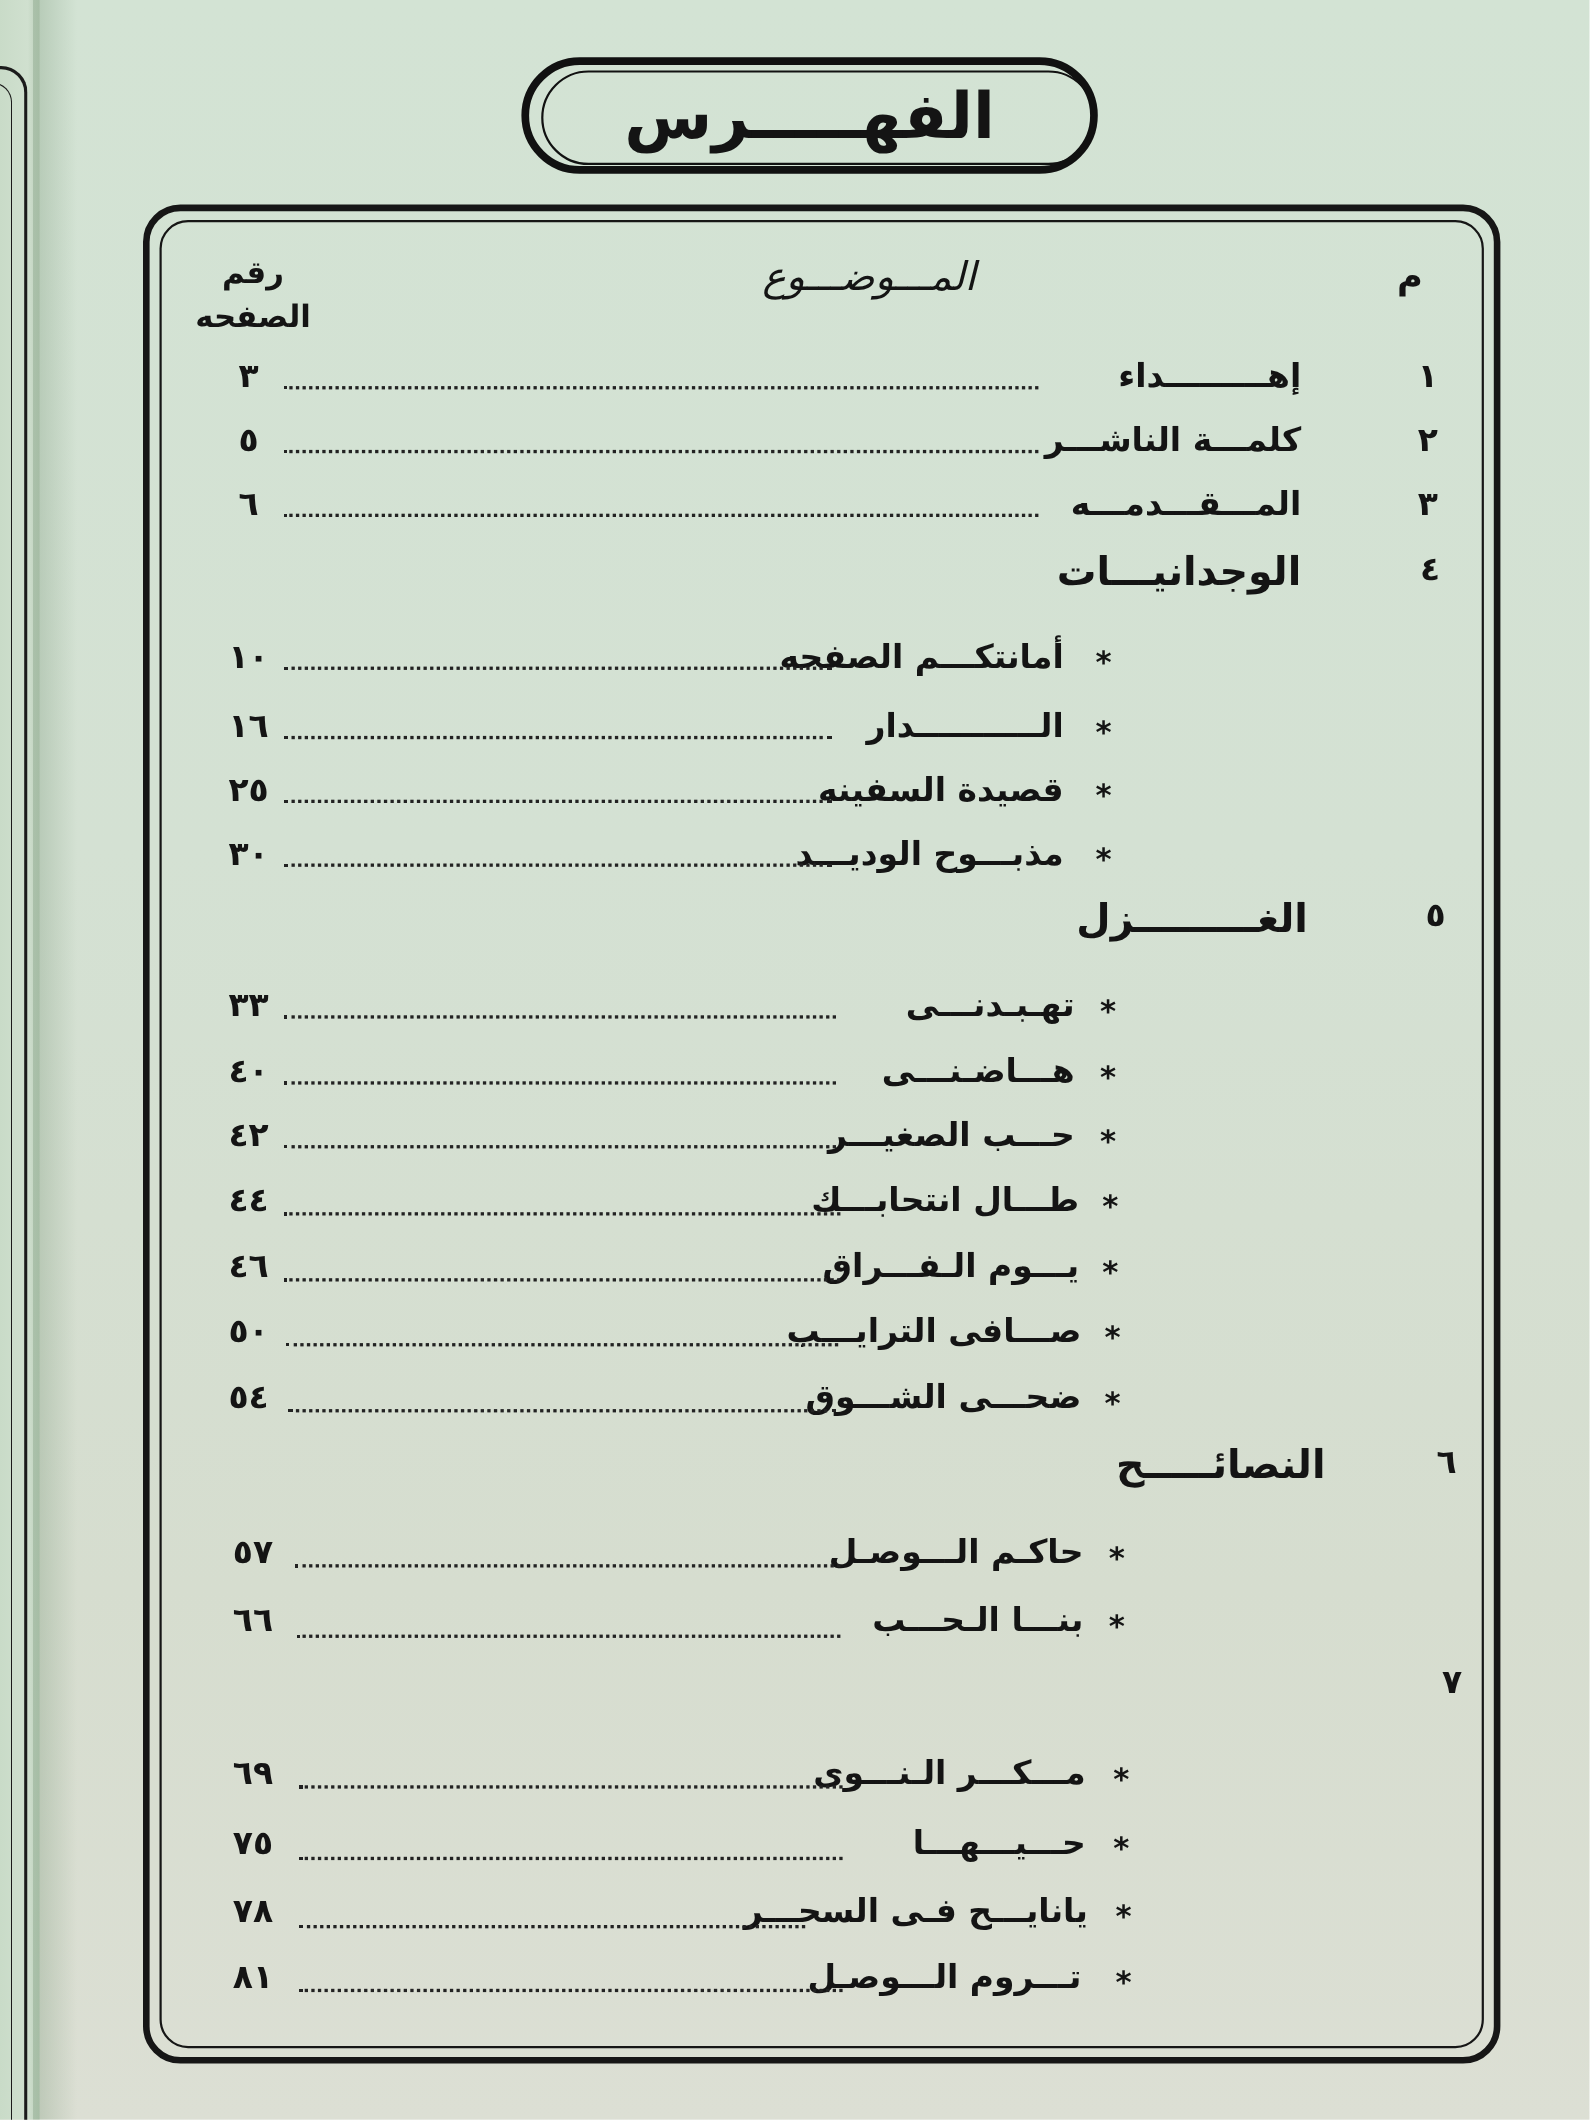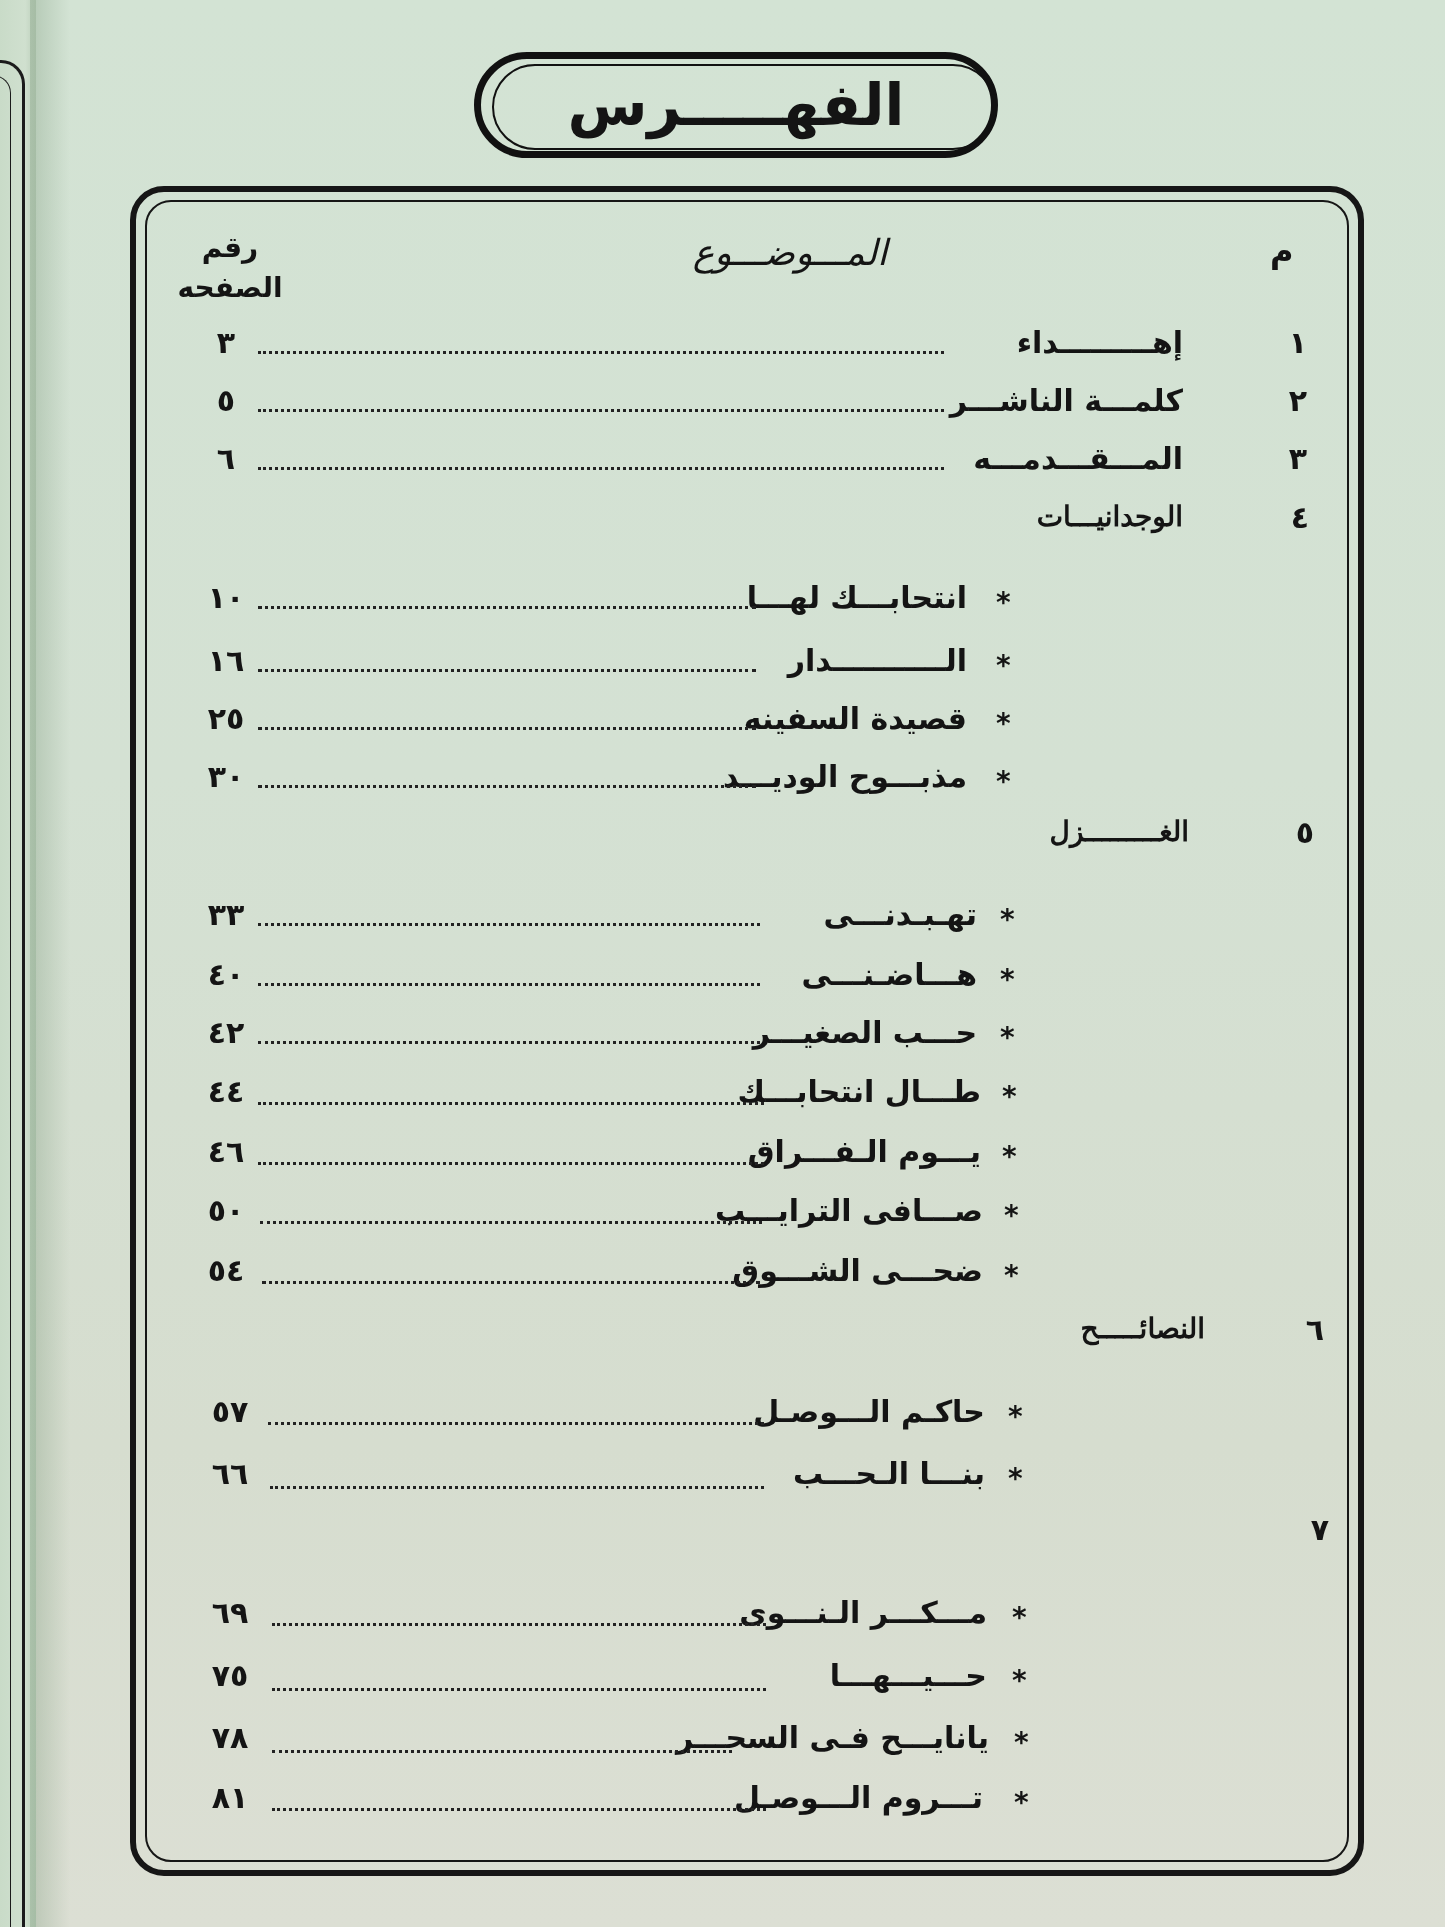--- a/index.html
+++ b/index.html
@@ -50,21 +50,21 @@
     border: 2.5px solid #161616; border-radius: 26px; box-sizing: border-box;
   }
   
   .hdr-num { position: absolute; left: 1270px; top: 232px; font-size: 32px; font-weight: bold; direction: rtl; }
   .hdr-subject { position: absolute; left: 630px; top: 232px; width: 320px; text-align: center; font-size: 36px; direction: rtl; letter-spacing: 6px; font-style: italic; }
   .hdr-page { position: absolute; left: 160px; top: 228px; width: 140px; text-align: center; font-size: 28px; font-weight: bold; direction: rtl; line-height: 40px; }
 
   .row { position: absolute; left: 0; width: 1445px; height: 50px; }
   .num { position: absolute; width: 40px; text-align: center; font-size: 30px; font-weight: bold; direction: rtl; }
   .label { position: absolute; font-size: 30px; font-weight: bold; direction: rtl; white-space: nowrap; text-align: right; }
-  .section-label { font-size: 28px; font-family: Liberation Serif, serif; }
+  .section-label { font-size: 36px; }
   .star { position: absolute; font-size: 28px; font-weight: bold; }
   .leader {
     position: absolute; height: 0; border-bottom: 3px dotted #222;
   }
   .page { position: absolute; width: 60px; text-align: center; font-size: 30px; font-weight: bold; direction: rtl; }
 </style>
 </head>
 <body>
 
 <div class="left-page"></div>
@@ -104,21 +104,21 @@
   <div class="leader" style="left:258px; width:686px; top:26px;"></div>
   <div class="page" style="left:196px;">٦</div>
 </div>
 
 <div class="row" style="top:500px; height:60px;">
   <div class="num" style="left:1280px;">٤</div>
   <div class="label section-label" style="right:262px;">الوجدانيـــات</div>
 </div>
 <div class="row" style="top:580px;">
   <div class="star" style="left:996px; top:6px;">*</div>
-  <div class="label" style="right:478px;">انتحابـــك لهـــا</div>
+  <div class="label" style="right:478px;">أمانتكـــم الصفحه</div>
   <div class="leader" style="left:258px; width:498px; top:26px;"></div>
   <div class="page" style="left:196px;">١٠</div>
 </div>
 <div class="row" style="top:643px;">
   <div class="star" style="left:996px; top:6px;">*</div>
   <div class="label" style="right:478px;">الـــــــــــدار</div>
   <div class="leader" style="left:258px; width:498px; top:26px;"></div>
   <div class="page" style="left:196px;">١٦</div>
 </div>
 <div class="row" style="top:701px;">

